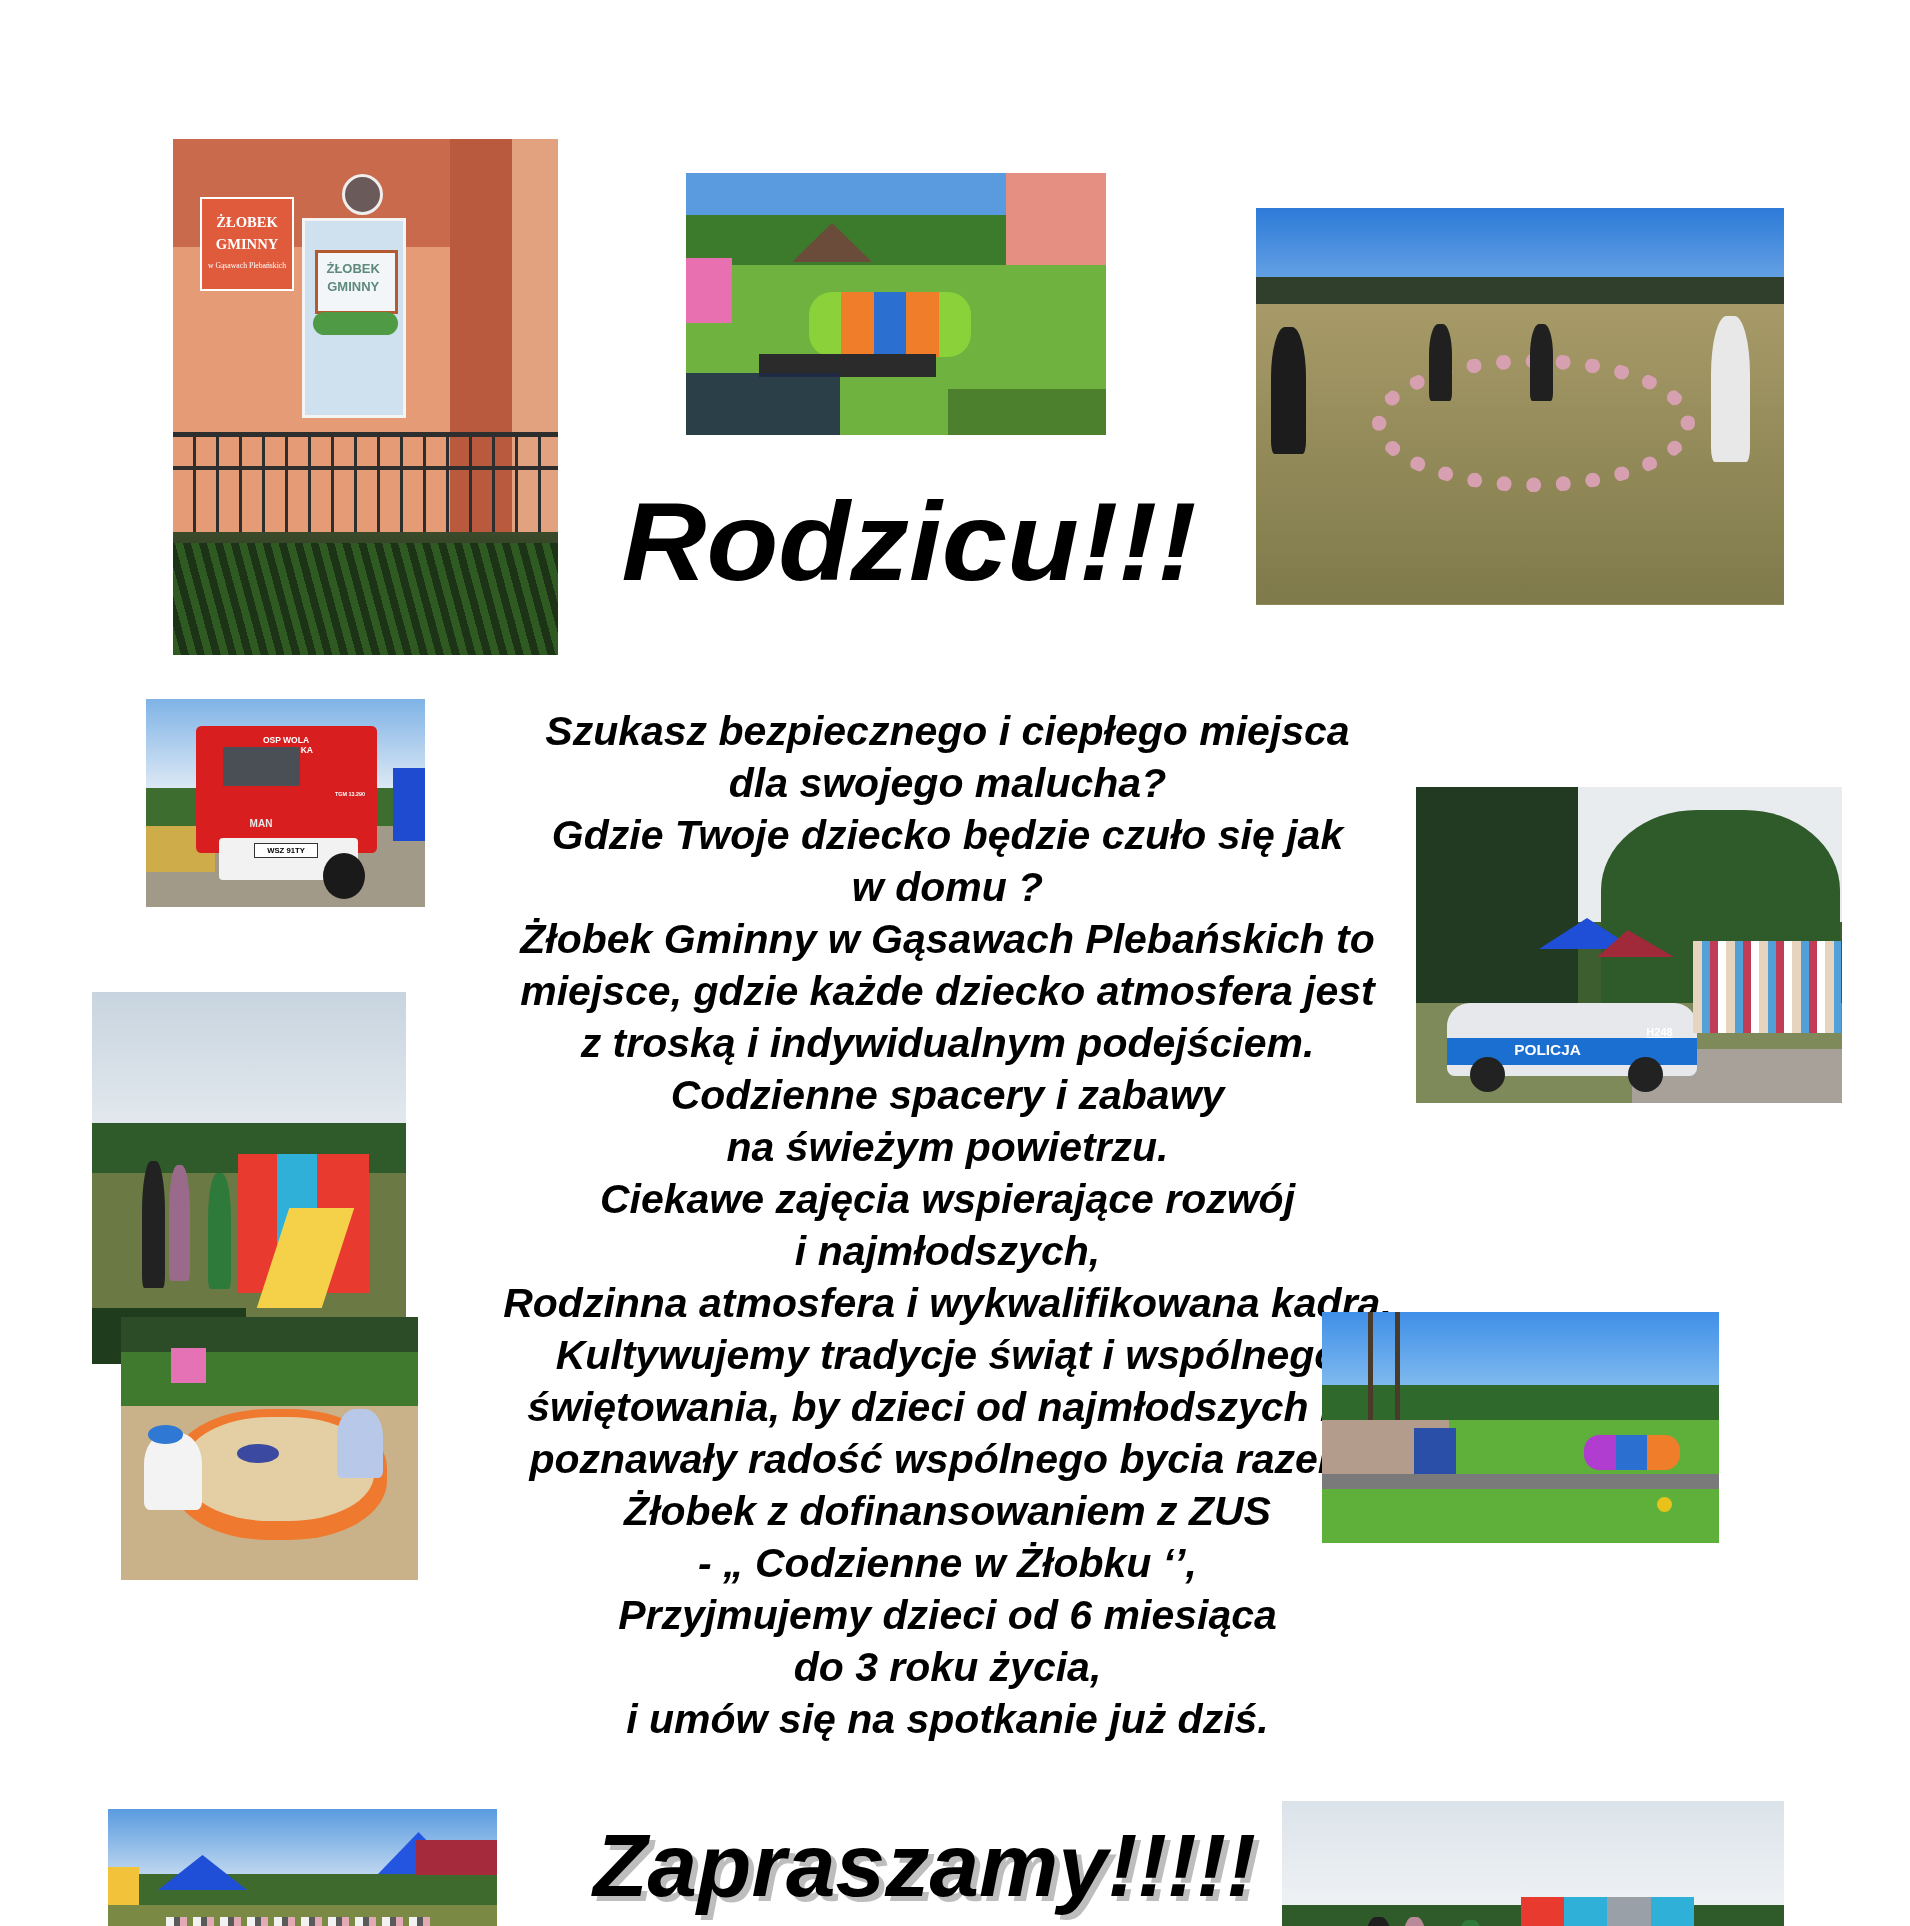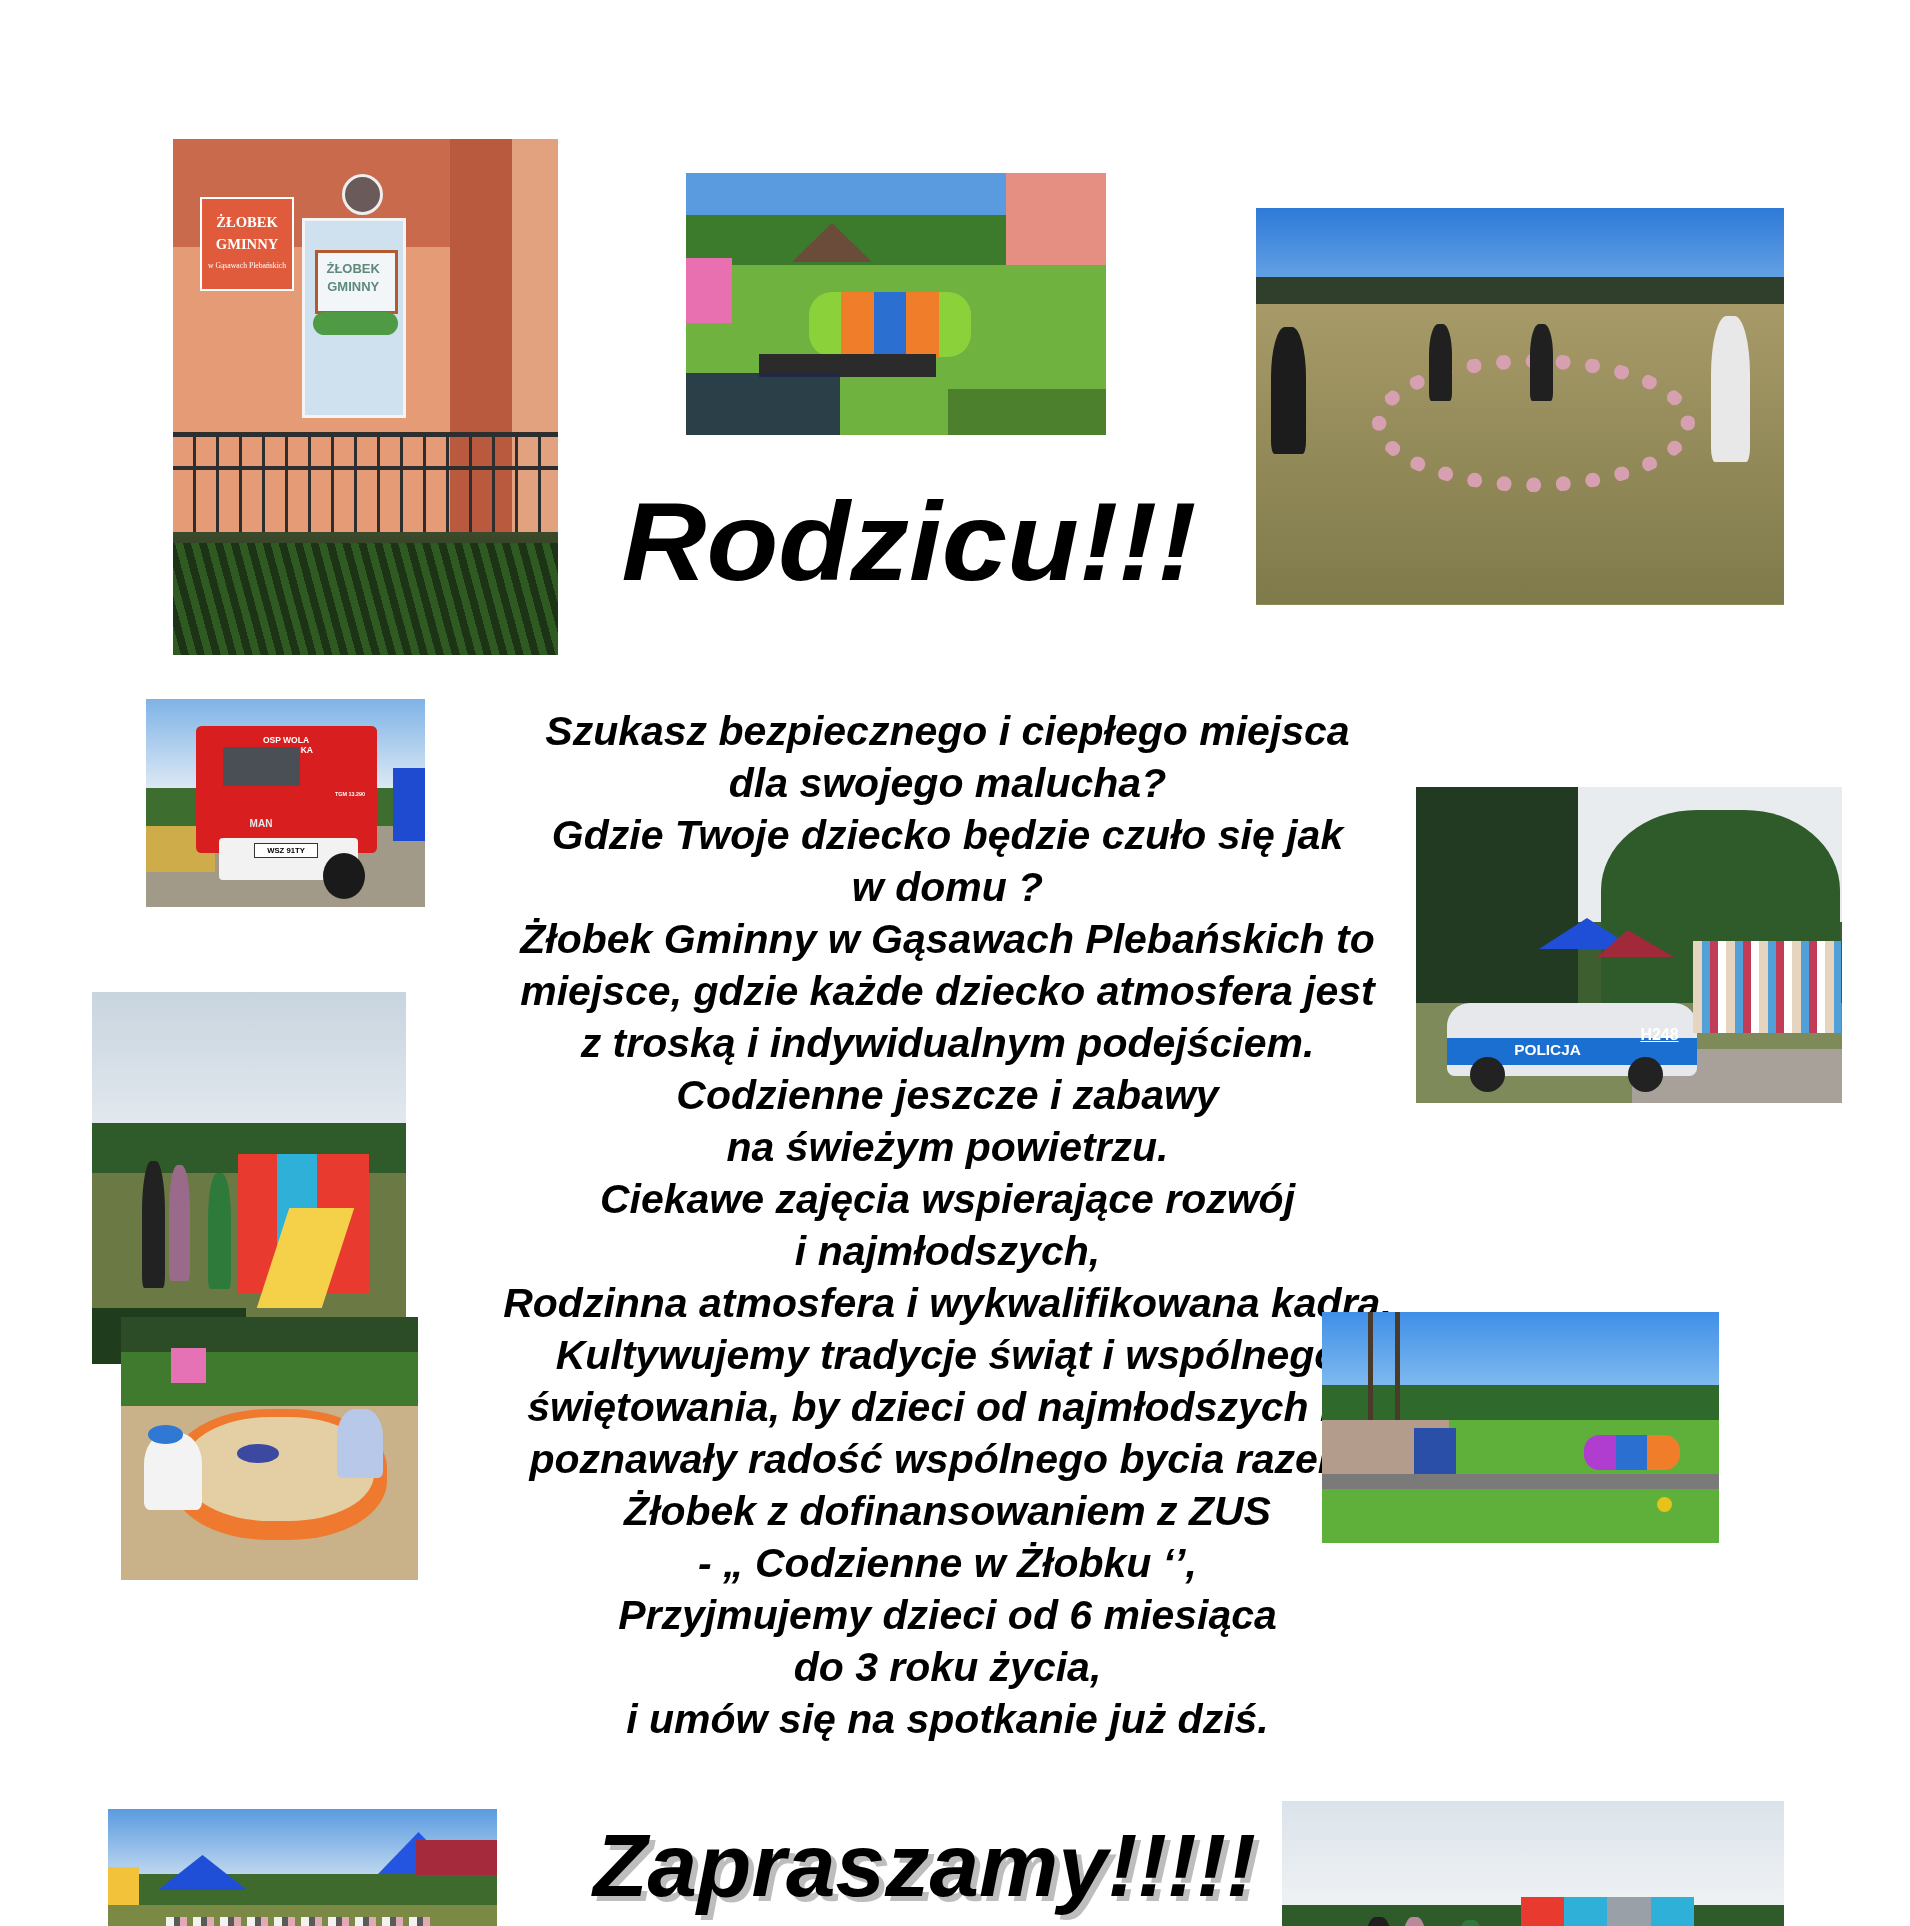--- a/index.html
+++ b/index.html
@@ -107,21 +107,21 @@
     <div class="layer" style="left:0; top:0; width:100%; height:135px; background:#e9ecef;"></div>
     <div class="layer" style="left:0; top:0; width:162px; height:216px; background:#233a22;"></div>
     <div class="layer" style="left:185px; top:23px; width:239px; height:200px; background:#2f5a2a; border-radius:40% 40% 0 0;"></div>
     <div class="layer" style="left:0; top:216px; width:100%; height:100px; background:#7f8a5a;"></div>
     <div class="layer" style="left:216px; top:262px; width:210px; height:54px; background:#a7a199;"></div>
     <div class="layer" style="left:123px; top:131px; width:96px; height:31px; background:#1e4fd6; clip-path:polygon(0 100%,50% 0,100% 100%);"></div>
     <div class="layer" style="left:181px; top:143px; width:77px; height:27px; background:#a02a3a; clip-path:polygon(0 100%,40% 0,100% 100%);"></div>
     <div class="layer" style="left:31px; top:216px; width:250px; height:73px; background:#e6e8ec; border-radius:23px 23px 7.7px 7.7px;">
       <div class="layer" style="left:0; top:35px; width:100%; height:27px; background:#1a6fd0;"></div>
       <div class="label-text" style="left:66px; top:38px; width:69px; font-size:15.4px; color:#fff;">POLICJA</div>
-      <div class="label-text" style="left:193px; top:23px; width:39px; font-size:16px; color:#fff;text-decoration:underline;">H248</div>
+      <div class="label-text" style="left:193px; top:23px; width:39px; font-size:11px; color:#fff;text-decoration:underline;">H248</div>
       <div class="layer blob" style="left:23px; top:54px; width:35px; height:35px; background:#222;"></div>
       <div class="layer blob" style="left:181px; top:54px; width:35px; height:35px; background:#222;"></div>
     </div>
     <div class="layer" style="left:277px; top:154px; width:148px; height:92px;
          background:repeating-linear-gradient(90deg, #e7d4bf 0 9.2px, #52a0d8 9.2px 17px, #c33c57 17px 25px, #fff 25px 33px);"></div>
   </div>
 
   <div class="photo" style="left:92px; top:992px; width:314px; height:372px; background:#6a7a3e;">
     <div class="layer" style="left:0; top:0; width:100%; height:162px; background:linear-gradient(#c8d4df,#e8edf1);"></div>
     <div class="layer" style="left:0; top:131px; width:100%; height:62px; background:#2f5a2a;"></div>
@@ -135,21 +135,21 @@
   </div>
 
   <div class="body-text">
     <span class="line">Szukasz bezpiecznego i ciepłego miejsca</span>
     <span class="line">dla swojego malucha?</span>
     <span class="line">Gdzie Twoje dziecko będzie czuło się jak</span>
     <span class="line">w domu ?</span>
     <span class="line">Żłobek Gminny w Gąsawach Plebańskich to</span>
     <span class="line">miejsce, gdzie każde dziecko atmosfera jest</span>
     <span class="line">z troską i indywidualnym podejściem.</span>
-    <span class="line">Codzienne jeszcze i zabawy</span>
+    <span class="line">Codzienne spacery i zabawy</span>
     <span class="line">na świeżym powietrzu.</span>
     <span class="line">Ciekawe zajęcia wspierające rozwój</span>
     <span class="line">i najmłodszych,</span>
     <span class="line">Rodzinna atmosfera i wykwalifikowana kadra.</span>
     <span class="line">Kultywujemy tradycje świąt i wspólnego</span>
     <span class="line">świętowania, by dzieci od najmłodszych lat</span>
     <span class="line">poznawały radość wspólnego bycia razem.</span>
     <span class="line">Żłobek z dofinansowaniem z ZUS</span>
     <span class="line">- „ Codzienne w Żłobku ‘’,</span>
     <span class="line">Przyjmujemy dzieci od 6 miesiąca</span>

